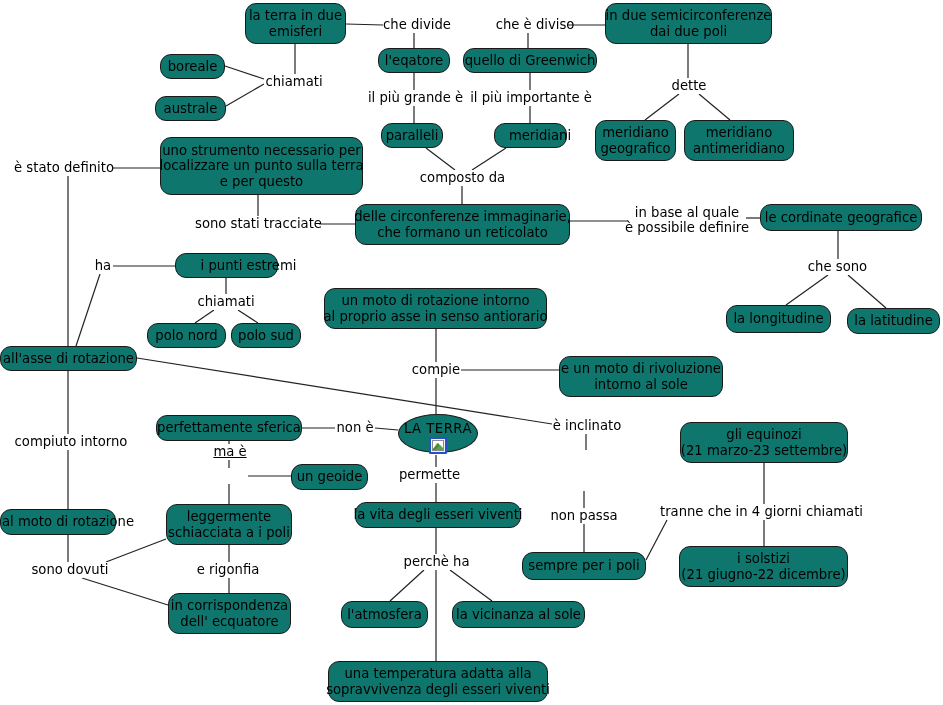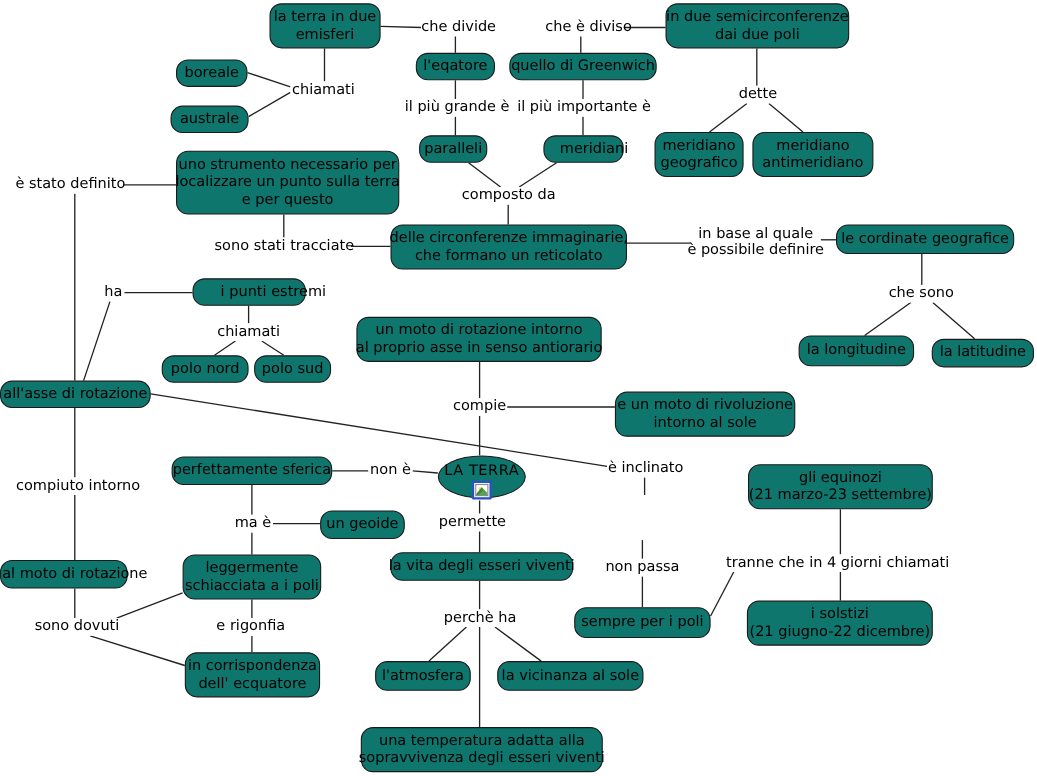--- a/index.html
+++ b/index.html
@@ -230,20 +230,20 @@
     <div class="link-label" style="left: 198px; top: 216px; width: 121px; height: 16px;">sono stati tracciate</div>
     <div class="link-label" style="left: 628px; top: 204px; width: 118px; height: 32px;">in base al quale
 è possibile definire</div>
     <div class="link-label" style="left: 93px; top: 258px; width: 20px; height: 16px;">ha</div>
     <div class="link-label" style="left: 196px; top: 294px; width: 60px; height: 16px;">chiamati</div>
     <div class="link-label" style="left: 808px; top: 259px; width: 59px; height: 16px;">che sono</div>
     <div class="link-label" style="left: 411px; top: 362px; width: 50px; height: 16px;">compie</div>
     <div class="link-label" style="left: 552px; top: 418px; width: 70px; height: 16px;">è inclinato</div>
     <div class="link-label" style="left: 335px; top: 420px; width: 40px; height: 16px;">non è</div>
     <div class="link-label" style="left: 16px; top: 434px; width: 110px; height: 16px;">compiuto intorno</div>
-    <div class="link-label" style="left: 212px; top: 468px; width: 36px; height: 16px;">ma è</div>
+    <div class="link-label" style="left: 212px; top: 444px; width: 36px; height: 16px; text-decoration: underline;">ma è</div>
     <div class="link-label" style="left: 400px; top: 467px; width: 59px; height: 16px;">permette</div>
     <div class="link-label" style="left: 551px; top: 508px; width: 66px; height: 16px;">non passa</div>
     <div class="link-label" style="left: 667px; top: 504px; width: 189px; height: 16px; text-align: center;">tranne che in 4 giorni chiamati</div>
     <div class="link-label" style="left: 32px; top: 562px; width: 76px; height: 16px;">sono dovuti</div>
     <div class="link-label" style="left: 196px; top: 562px; width: 64px; height: 16px;">e rigonfia</div>
     <div class="link-label" style="left: 404px; top: 554px; width: 65px; height: 16px;">perchè ha</div>
   </div>
 
 </body></html>

